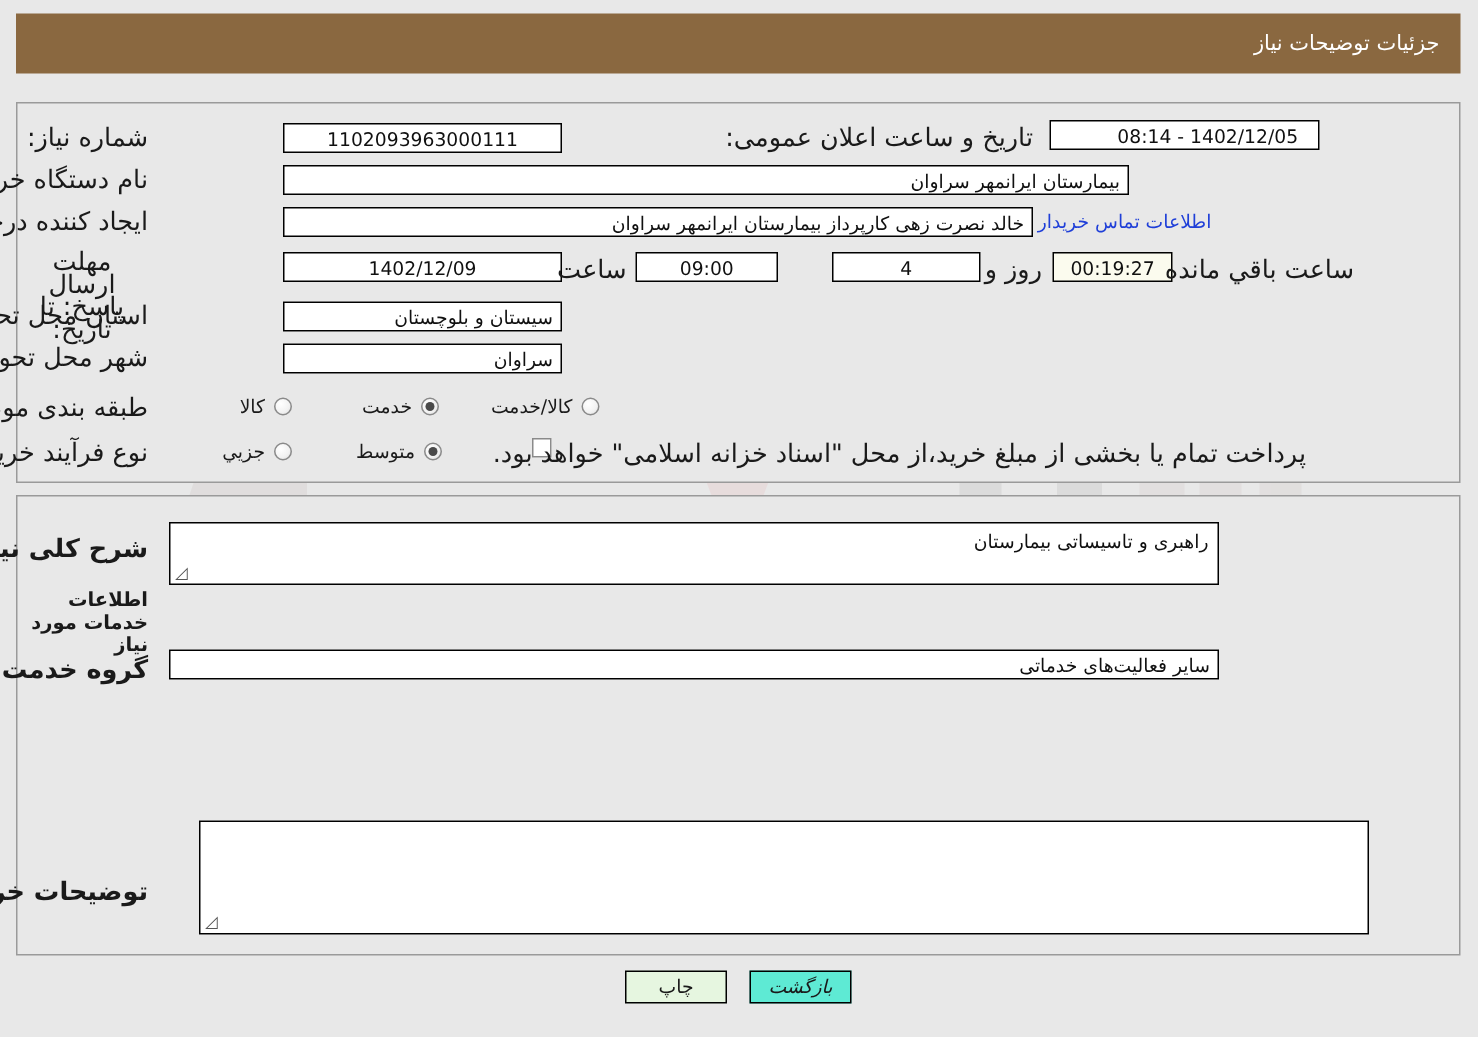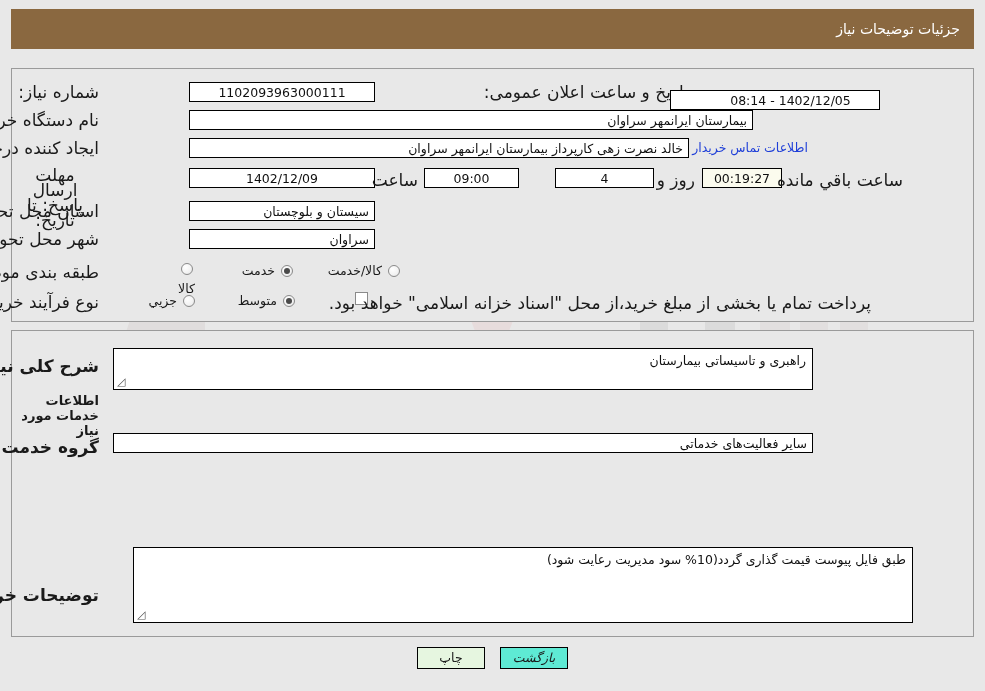--- a/index.html
+++ b/index.html
@@ -250,21 +250,21 @@
 <div class="panel" id="panel-top"></div>
 
 <div class="row" style="top:82px; right:886px; z-index:3;">
   <span class="lbl">شماره نیاز:</span>
 </div>
 <div class="txt center" style="position:absolute; top:82px; right:610px; width:186px; z-index:3;">1102093963000111</div>
 
 <div class="row" style="top:82px; right:296px; z-index:3;">
   <span class="lbl">تاریخ و ساعت اعلان عمومی:</span>
 </div>
-<div class="txt center" style="position:absolute; top:90px; right:105px; width:210px; z-index:3;padding-left:36px;">1402/12/05 - 08:14</div>
+<div class="txt center" style="position:absolute; top:80px; right:105px; width:180px; z-index:3;padding-left:36px;">1402/12/05 - 08:14</div>
 
 <div class="row" style="top:110px; right:886px; z-index:3;">
   <span class="lbl">نام دستگاه خریدار:</span>
 </div>
 <div class="txt" style="position:absolute; top:110px; right:232px; width:564px; z-index:3;">بیمارستان ایرانمهر سراوان</div>
 
 <div class="row" style="top:138px; right:886px; z-index:3;">
   <span class="lbl">ایجاد کننده درخواست:</span>
 </div>
 <div class="txt" style="position:absolute; top:138px; right:296px; width:500px; z-index:3;">خالد نصرت زهی کارپرداز بیمارستان ایرانمهر سراوان</div>
@@ -288,21 +288,21 @@
 <div class="txt" style="position:absolute; top:201px; right:610px; width:186px; z-index:3;">سیستان و بلوچستان</div>
 
 <div class="row" style="top:229px; right:886px; z-index:3;">
   <span class="lbl">شهر محل تحویل:</span>
 </div>
 <div class="txt" style="position:absolute; top:229px; right:610px; width:186px; z-index:3;">سراوان</div>
 
 <div class="row" style="top:262px; right:886px; z-index:3;">
   <span class="lbl">طبقه بندی موضوعی:</span>
 </div>
-<div class="radio-group" style="position:absolute; top:263px; right:790px; z-index:3;flex-direction:column;">
+<div class="radio-group" style="position:absolute; top:263px; right:790px; z-index:3;">
   <span class="radio"></span>
   <span class="rlabel">کالا</span>
 </div>
 <div class="radio-group" style="position:absolute; top:263px; right:692px; z-index:3;">
   <span class="radio on"></span>
   <span class="rlabel">خدمت</span>
 </div>
 <div class="radio-group" style="position:absolute; top:263px; right:585px; z-index:3;">
   <span class="radio"></span>
   <span class="rlabel">کالا/خدمت</span>
@@ -353,20 +353,19 @@
       <td>سایر فعالیت های خدماتی شخصی</td>
       <td>نفر</td>
       <td>4</td>
       <td>1402/12/12</td>
     </tr>
   </tbody>
 </table>
 
 <span class="lbl bold" style="position:absolute; top:585px; right:886px; z-index:3;">توضیحات خریدار:</span>
 <div class="tarea" style="position:absolute; top:547px; right:72px; width:780px; height:76px; z-index:3;">
-  <span>طبق فایل پیوست قیمت گذاری گردد(10% سود مدیریت رعایت شود)</span>
   <span class="grip">◺</span>
 </div>
 
 <div class="btnbar">
   <div class="btn ret">بازگشت</div>
   <div class="btn print">چاپ</div>
 </div>
 
 </body></html>

